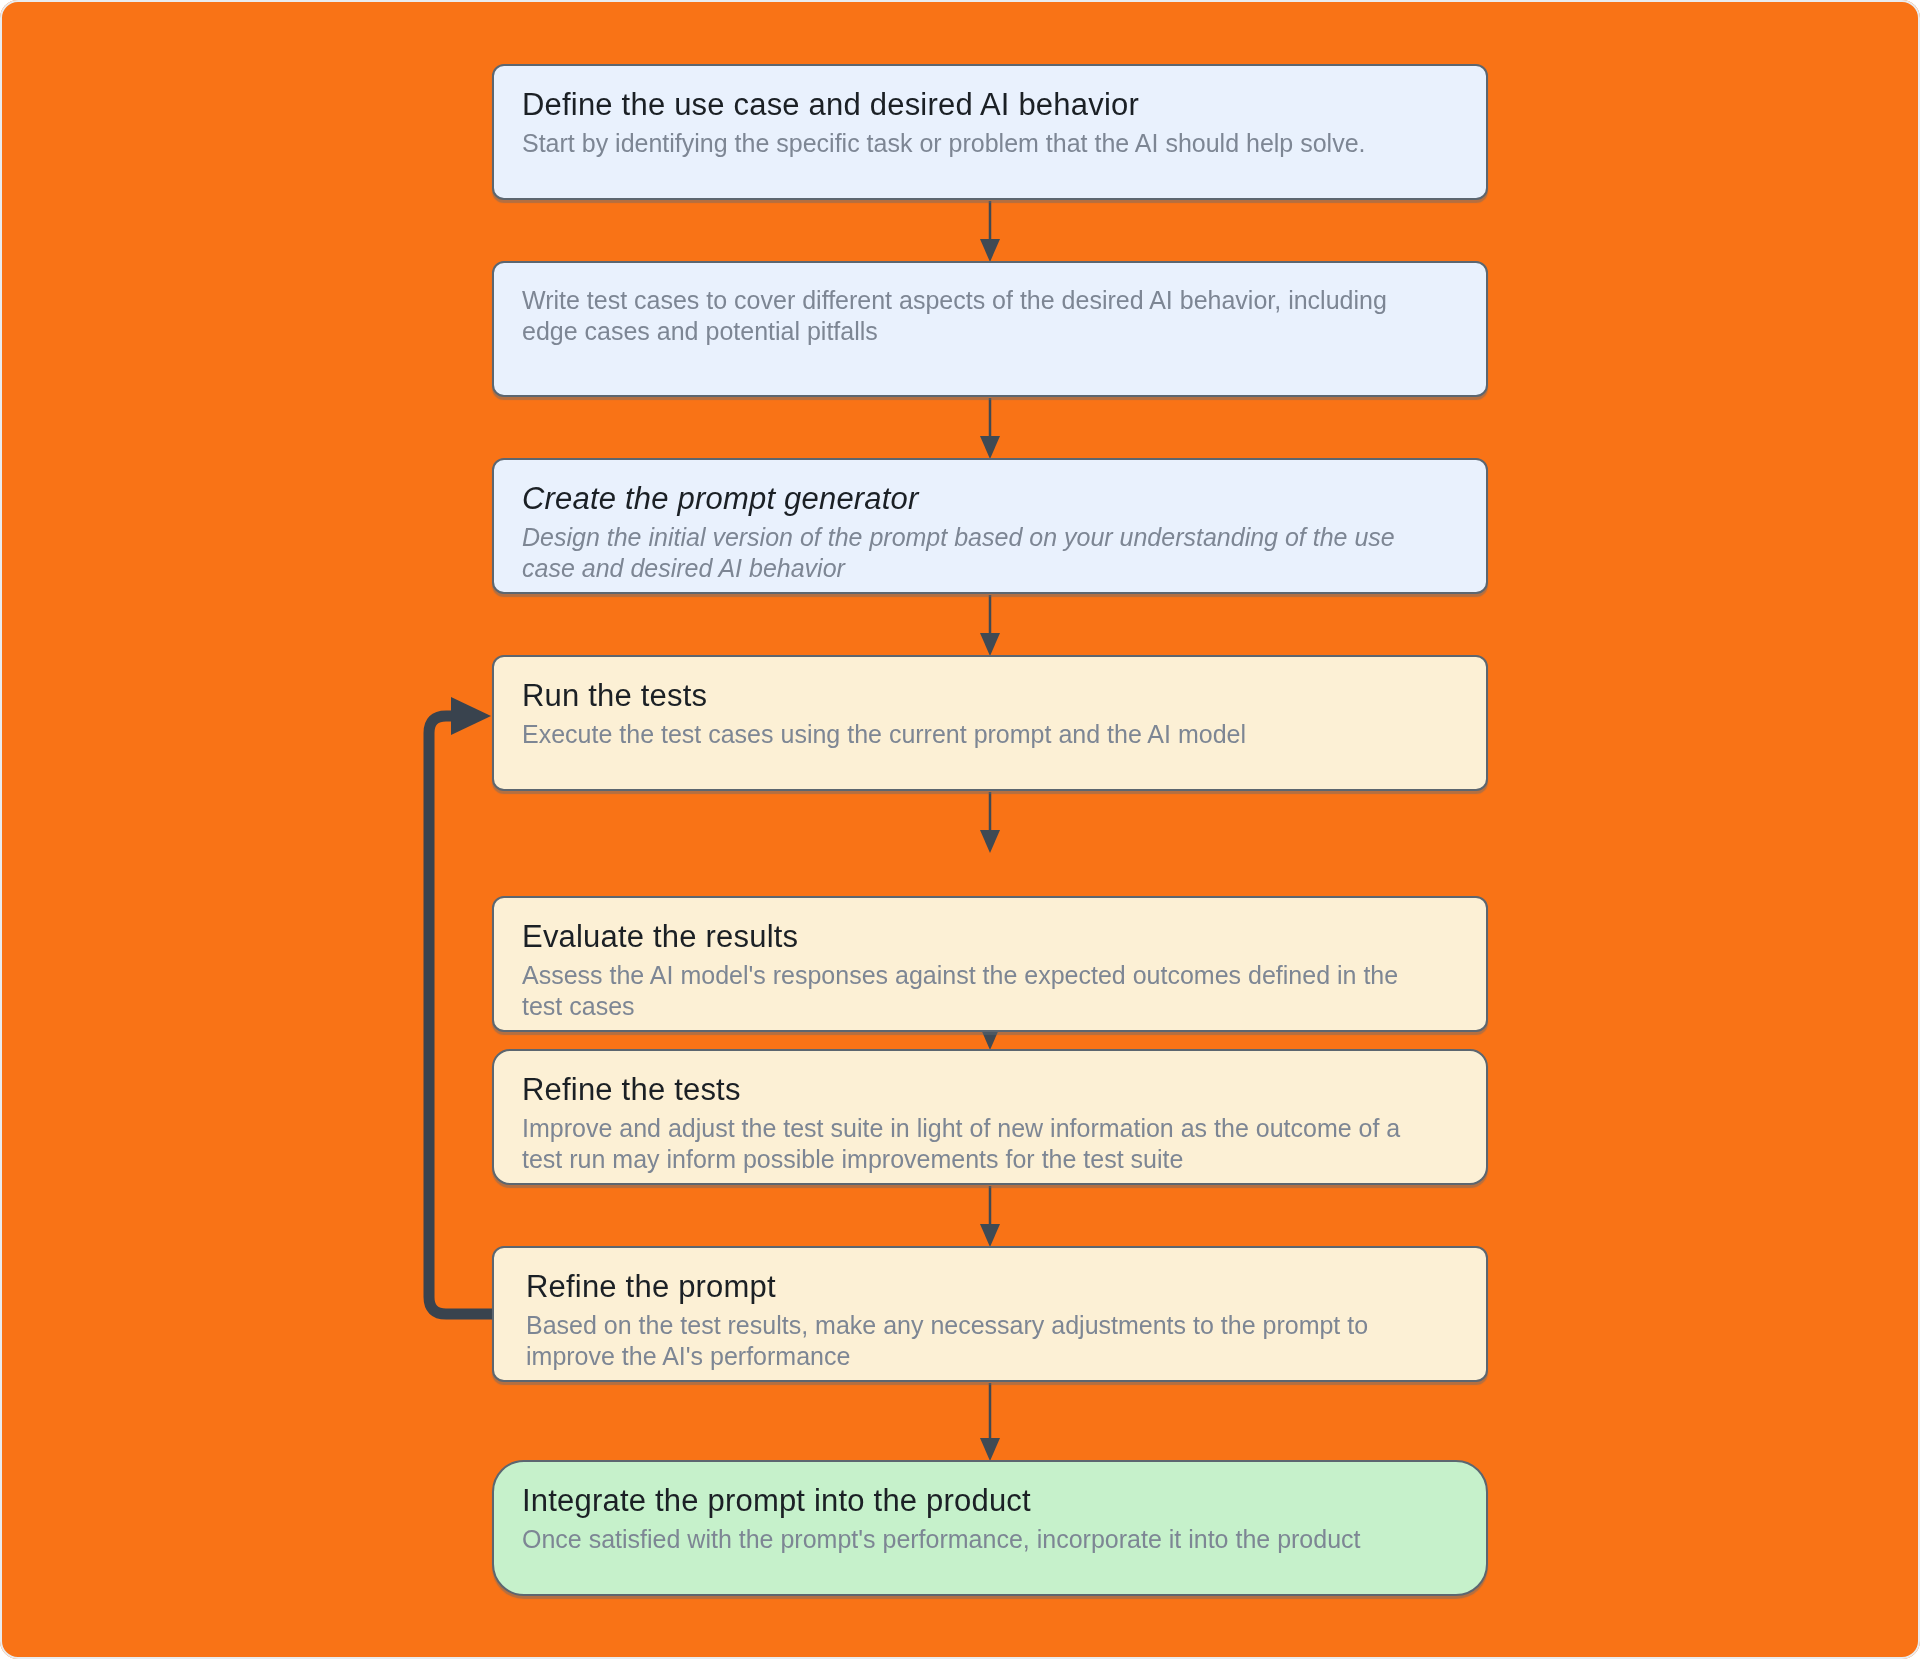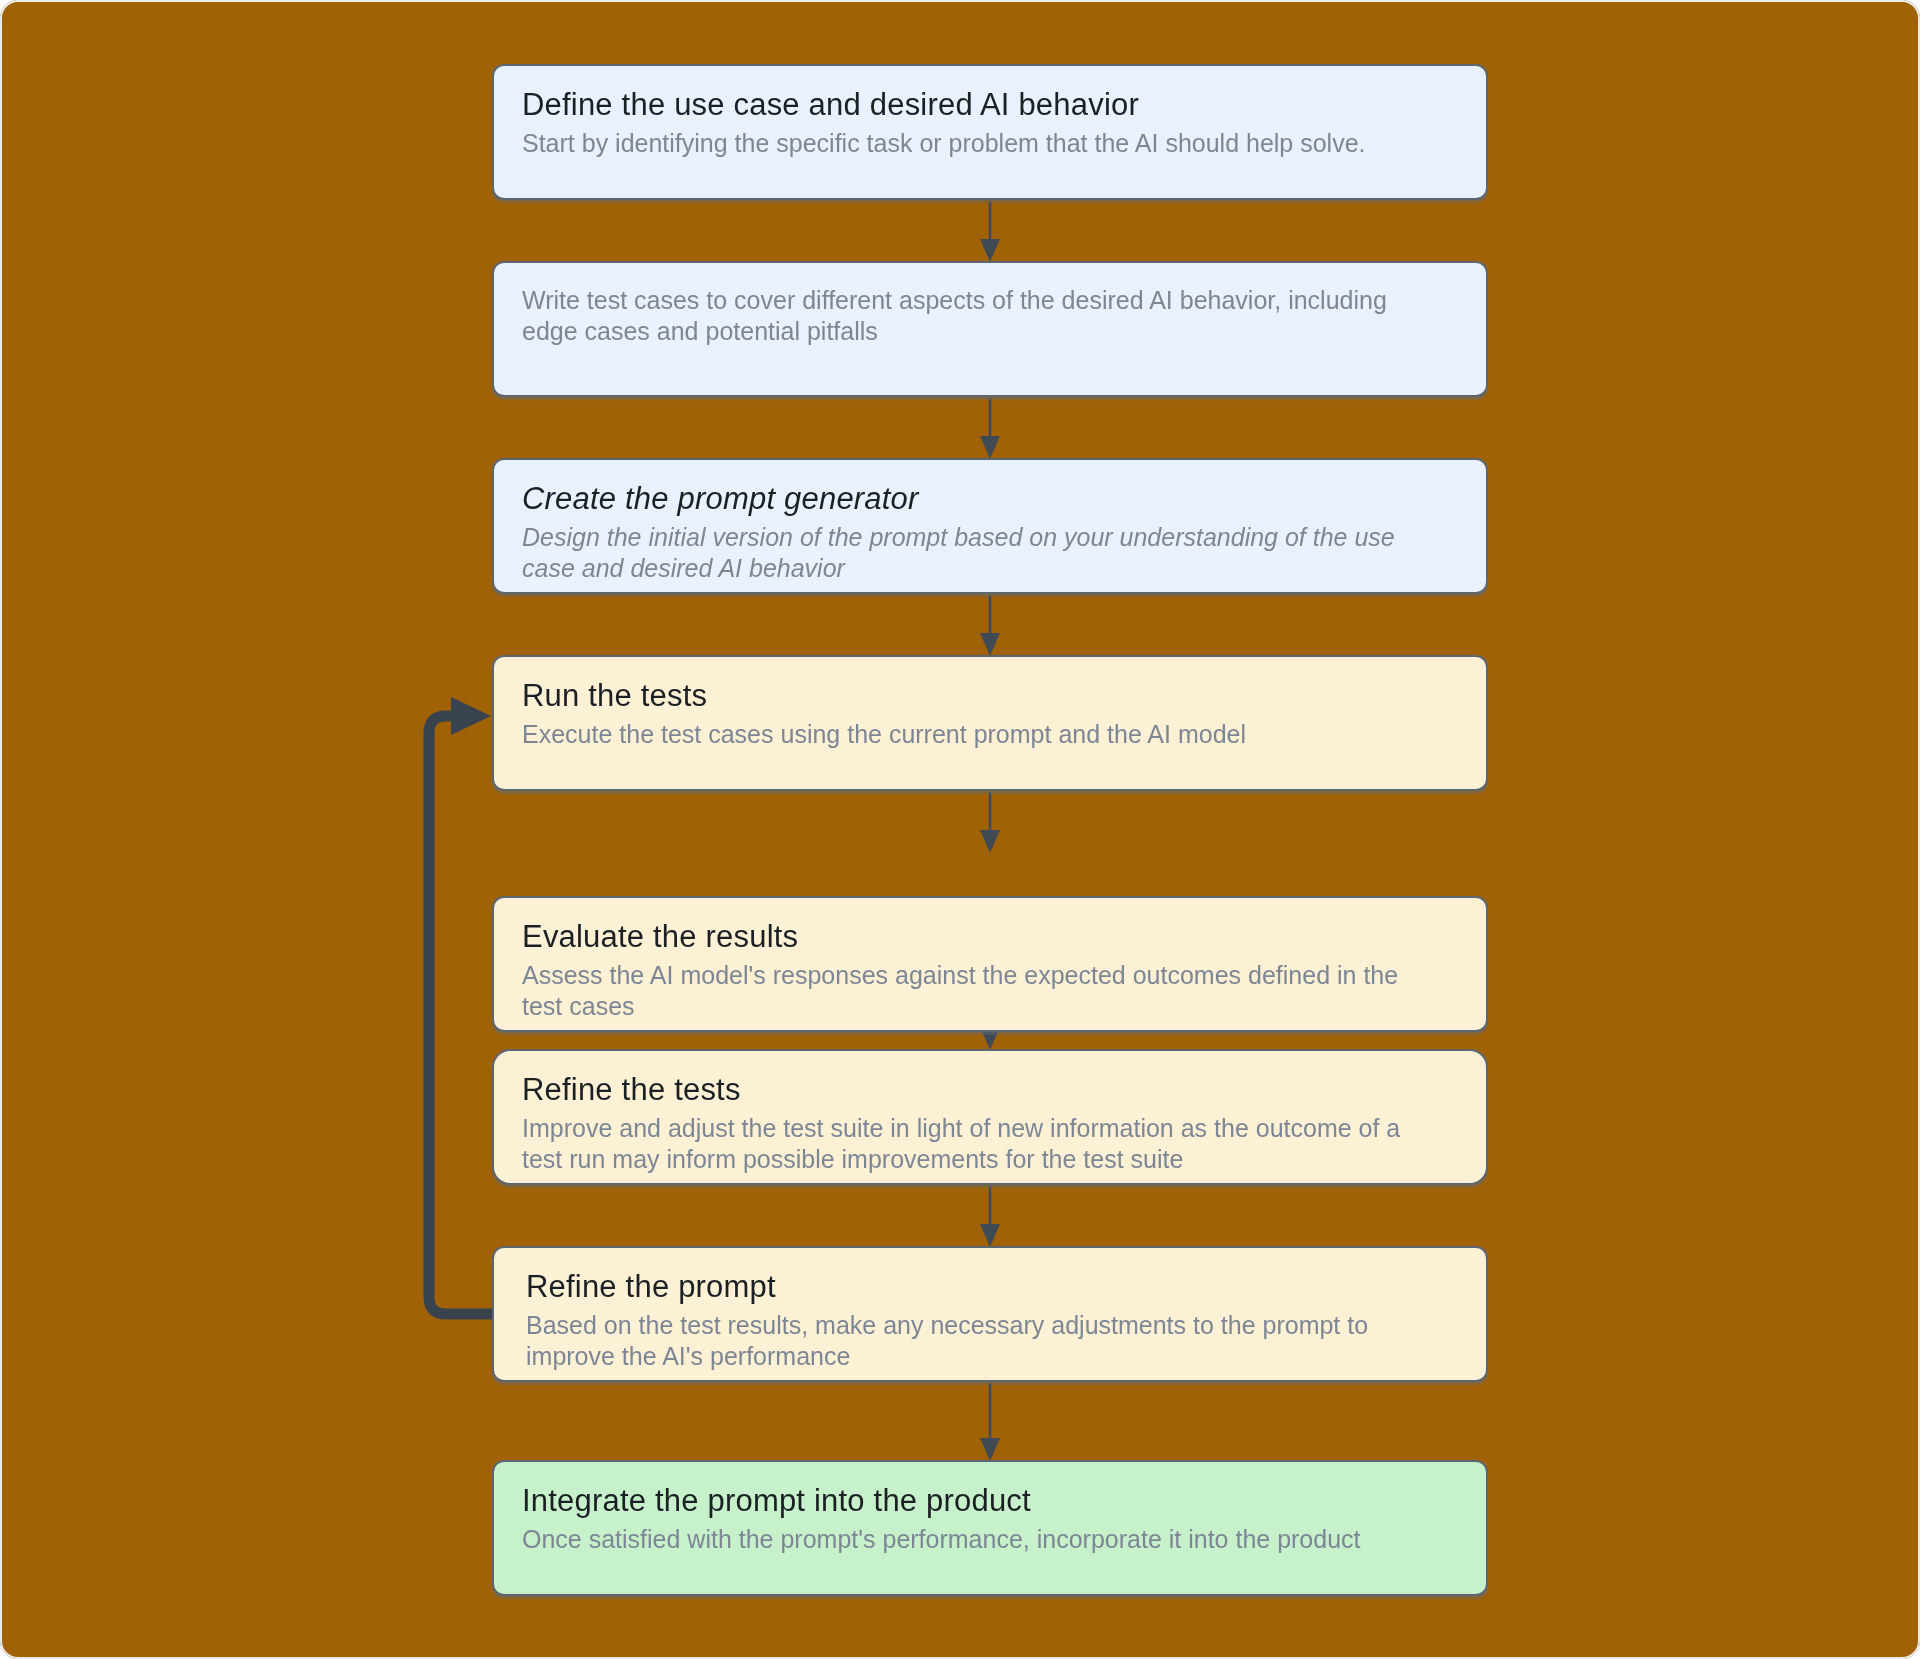--- a/index.html
+++ b/index.html
@@ -1,19 +1,19 @@
 <!DOCTYPE html>
 <html><head>
 <meta charset="utf-8">
 <style>
   html,body{margin:0;padding:0;background:#ffffff;}
   .canvas{
     position:relative;
     width:1920px;height:1659px;
-    background:#a16207;
+    background:#f97316;
     border-radius:18px;
     box-shadow: inset 0 0 0 2px #e9ecef;
     overflow:hidden;
     font-family:"Liberation Sans", sans-serif;
   }
   .step{
     position:absolute;
     left:492px;
     width:996px;
     height:136px;
@@ -97,18 +97,18 @@
   <div class="step iterate" style="top: 1049px; border-radius: 18px;">
     <div class="step-title">Refine the tests</div>
     <div class="step-desc">Improve and adjust the test suite in light of new information as the outcome of a test run may inform possible improvements for the test suite</div>
   </div>
 
   <div class="step iterate" style="top: 1246px; padding-left: 32px;">
     <div class="step-title">Refine the prompt</div>
     <div class="step-desc">Based on the test results, make any necessary adjustments to the prompt to improve the AI's performance</div>
   </div>
 
-  <div class="step integrate" style="top: 1460px;">
+  <div class="step integrate" style="top: 1460px; border-radius: 32px;">
     <div class="step-title">Integrate the prompt into the product</div>
     <div class="step-desc">Once satisfied with the prompt's performance, incorporate it into the product</div>
   </div>
 </div>
 </div>
 
 </body></html>

